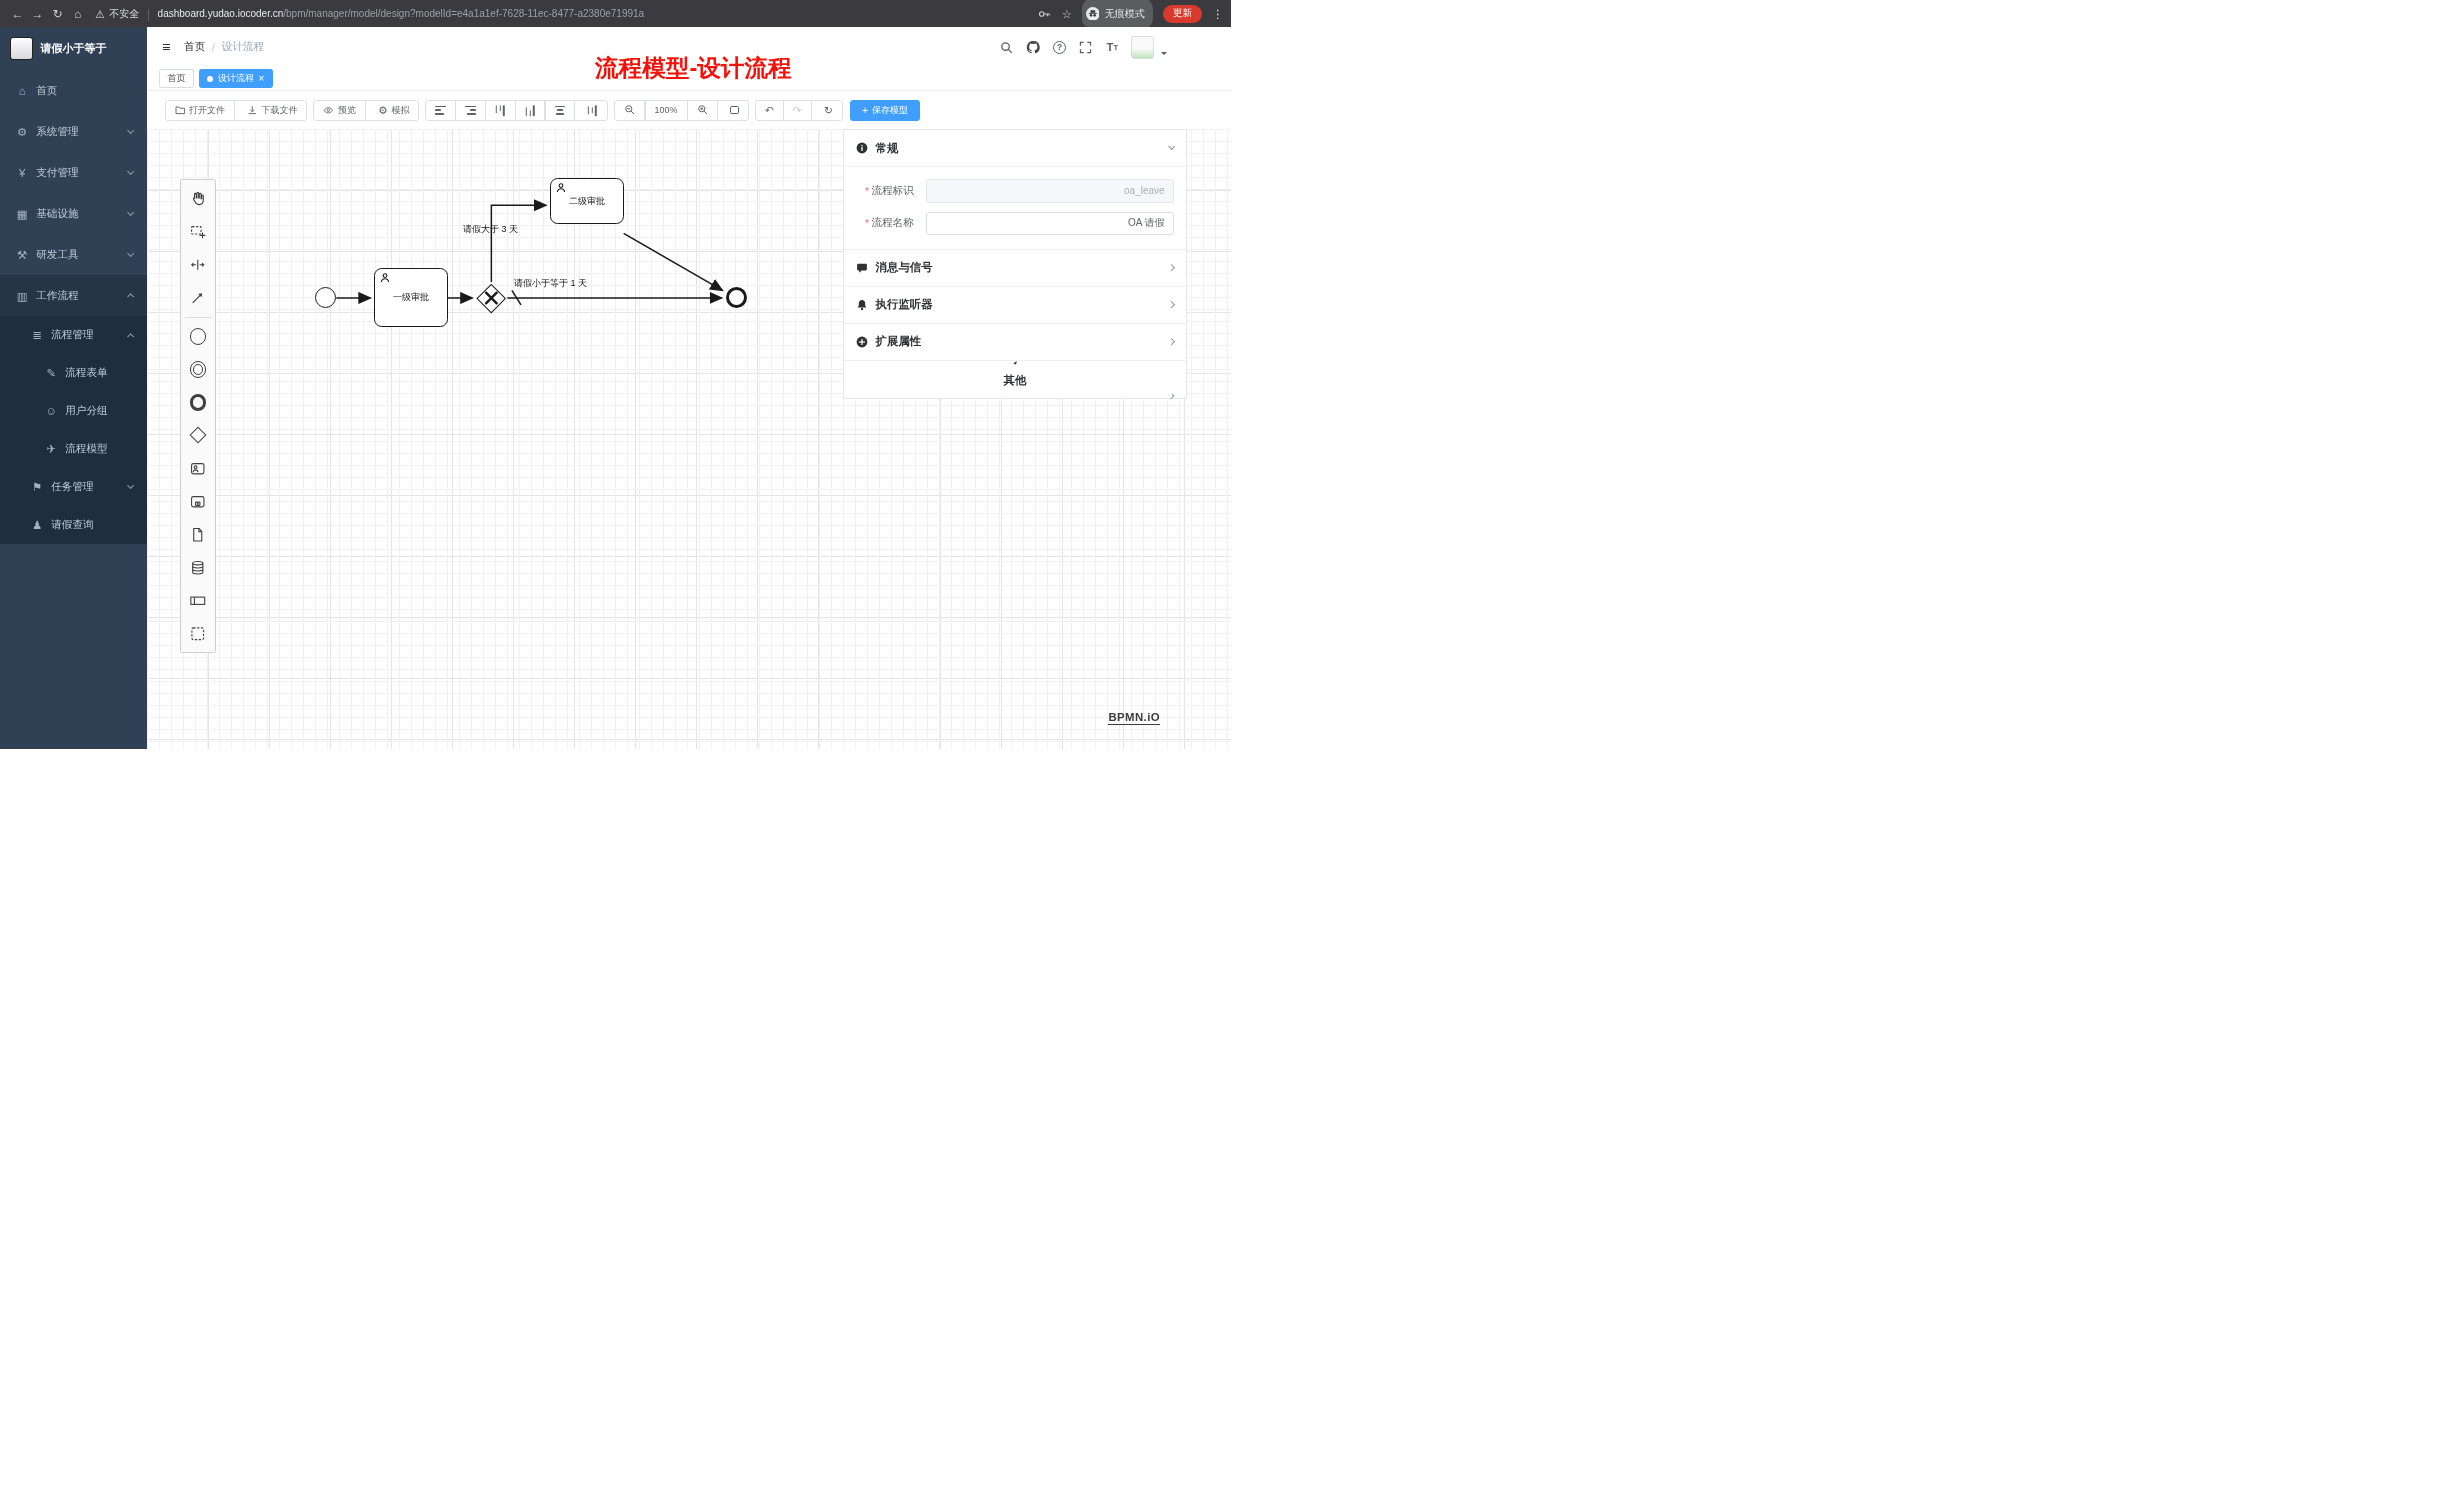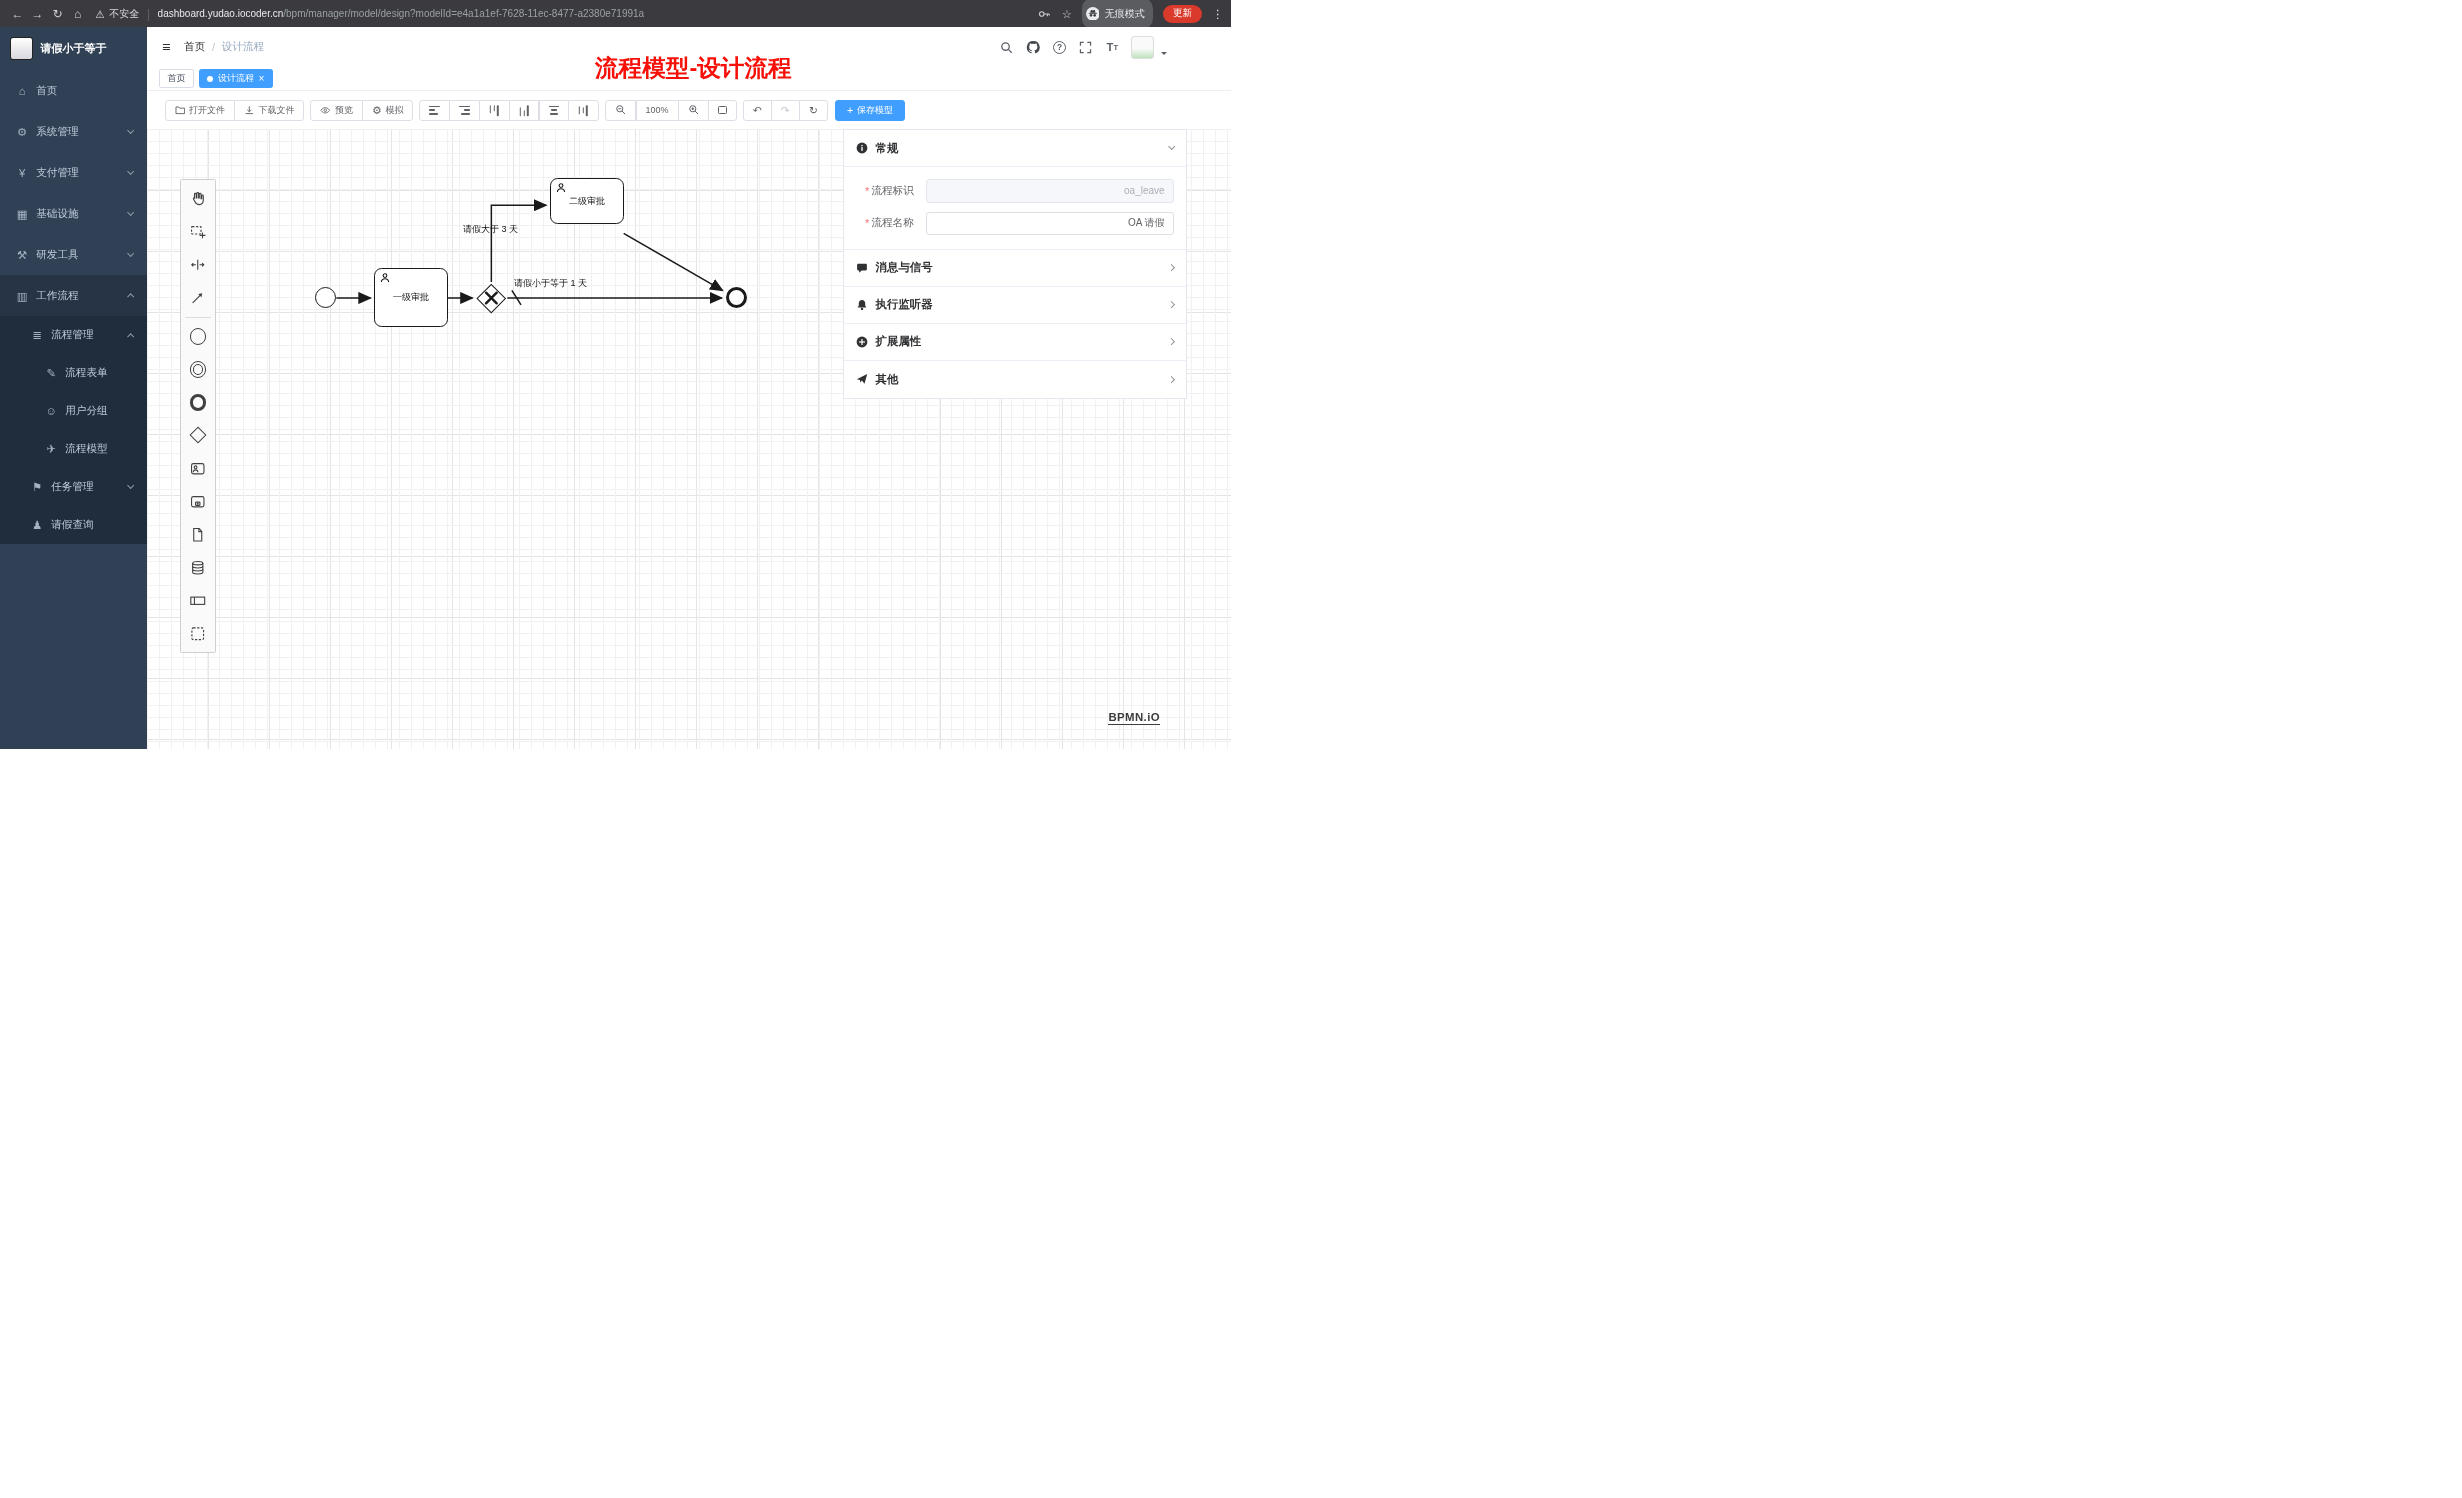--- a/index.html
+++ b/index.html
@@ -56,21 +56,21 @@
   .tab { height:19px; display:flex; align-items:center; padding:0 7.6px; border:0.8px solid #d8dce5; border-radius:2.3px; font-size:9px; color:#495060; gap:4.6px; background:#fff; cursor:pointer; }
   .tab.active { background:#409eff; border-color:#409eff; color:#fff; }
   .tab .dot { width:6px; height:6px; border-radius:50%; background:#fff; }
   .tab .x { font-size:10px; line-height:1; }
 
   
   .toolbar { height:38px; display:flex; align-items:center; padding-left:17.5px; gap:6px; background:#fff; }
   .bgroup { display:flex; }
   .tbtn { height:21px; display:flex; align-items:center; gap:3.8px; padding:0 9px; border:0.8px solid #dcdfe6; background:#fff; font-size:9px; color:#606266; margin-left:-0.8px; cursor:pointer; white-space:nowrap; }
   .bgroup .tbtn:first-child { border-radius:3px 0 0 3px; margin-left:0; }
-  .bgroup .tbtn:last-child { border-radius:0 3px 3px 0; }
+  .bgroup .tbtn:last-child { border-radius:0 3px 3px 0;padding-left:12px; }
   .tbtn.disabled { color:#c0c4cc; }
   .tbtn .g { font-size:10.6px; line-height:1; }
   .al { width:10.6px; height:9px; display:flex; flex-direction:column; justify-content:space-between; }
   .al i { display:block; height:1.5px; background:#606266; border-radius:0.8px; }
   .al.left { align-items:flex-start; } .al.right { align-items:flex-end; } .al.center { align-items:center; }
   .al .b1 { width:10.6px; } .al .b2 { width:6px; } .al .b3 { width:8.4px; }
   .al.vtop { transform:rotate(90deg); } .al.vbot { transform:rotate(90deg); } .al.vcen { transform:rotate(90deg); }
   .sq { width:8.4px; height:8.4px; border:1.1px solid #606266; border-radius:1.5px; }
   .save { height:21px; background:#409eff; border:0.8px solid #409eff; color:#fff; font-size:9px; border-radius:3px; padding:0 10.6px; display:flex; align-items:center; gap:3.8px; cursor:pointer; margin-left:1.5px; }
   .save .plus { font-size:10.6px; line-height:1; }
@@ -101,21 +101,21 @@
   .event-start { width:21px; height:21px; border:1.5px solid #1a1a1a; border-radius:50%; background:#fff; cursor:pointer; }
   .event-end { width:21px; height:21px; border:3px solid #1a1a1a; border-radius:50%; background:#fff; cursor:pointer; }
   .gw { width:30px; height:30px; display:flex; align-items:center; justify-content:center; cursor:pointer; }
   .gw .d { width:20.5px; height:20.5px; border:1.5px solid #1a1a1a; background:#fff; transform:rotate(45deg); }
   .flow-label { position:absolute; font-size:9px; color:#111; z-index:2; white-space:nowrap; cursor:pointer; }
   .edges { position:absolute; inset:0; z-index:3; pointer-events:none; }
 
   
   .props { position:absolute; top:0; left:696px; width:344px; background:#fff; border:0.8px solid #e4e7ed; z-index:6; }
   .phead { height:37px; display:flex; align-items:center; padding:0 12px; gap:7.6px; font-size:11.4px; font-weight:700; color:#303133; border-bottom:0.8px solid #ebeef5; cursor:pointer; background:#fff; }
-  .phead:last-child { border-bottom:none; }
+  .phead:last-child { border-bottom:none;flex-direction:column; }
   .pchev { margin-left:auto; width:5.3px; height:5.3px; border-right:1.1px solid #909399; border-bottom:1.1px solid #909399; }
   .pchev.right { transform:rotate(-45deg); }
   .pchev.down { transform:rotate(45deg); margin-bottom:2.3px; }
   .pbody { padding:9px 0 13.7px; border-bottom:0.8px solid #ebeef5; }
   .frow { display:flex; align-items:center; margin-top:9px; }
   .frow:first-child { margin-top:3px; }
   .flabel { width:76px; padding-left:21px; font-size:10.6px; color:#606266; white-space:nowrap; display:flex; gap:2.3px; align-items:center; }
   .req { color:#f56c6c; font-size:10.6px; }
   .finput { flex:1; height:23.6px; border:0.8px solid #dcdfe6; border-radius:3px; font-size:10px; color:#606266; padding:0 8.4px; margin:0 12px 0 6px; background:#fff; font-family:inherit; outline:none;text-align:right; }
   .finput:disabled { background:#f5f7fa; border-color:#e4e7ed; color:#aab0b8; }

